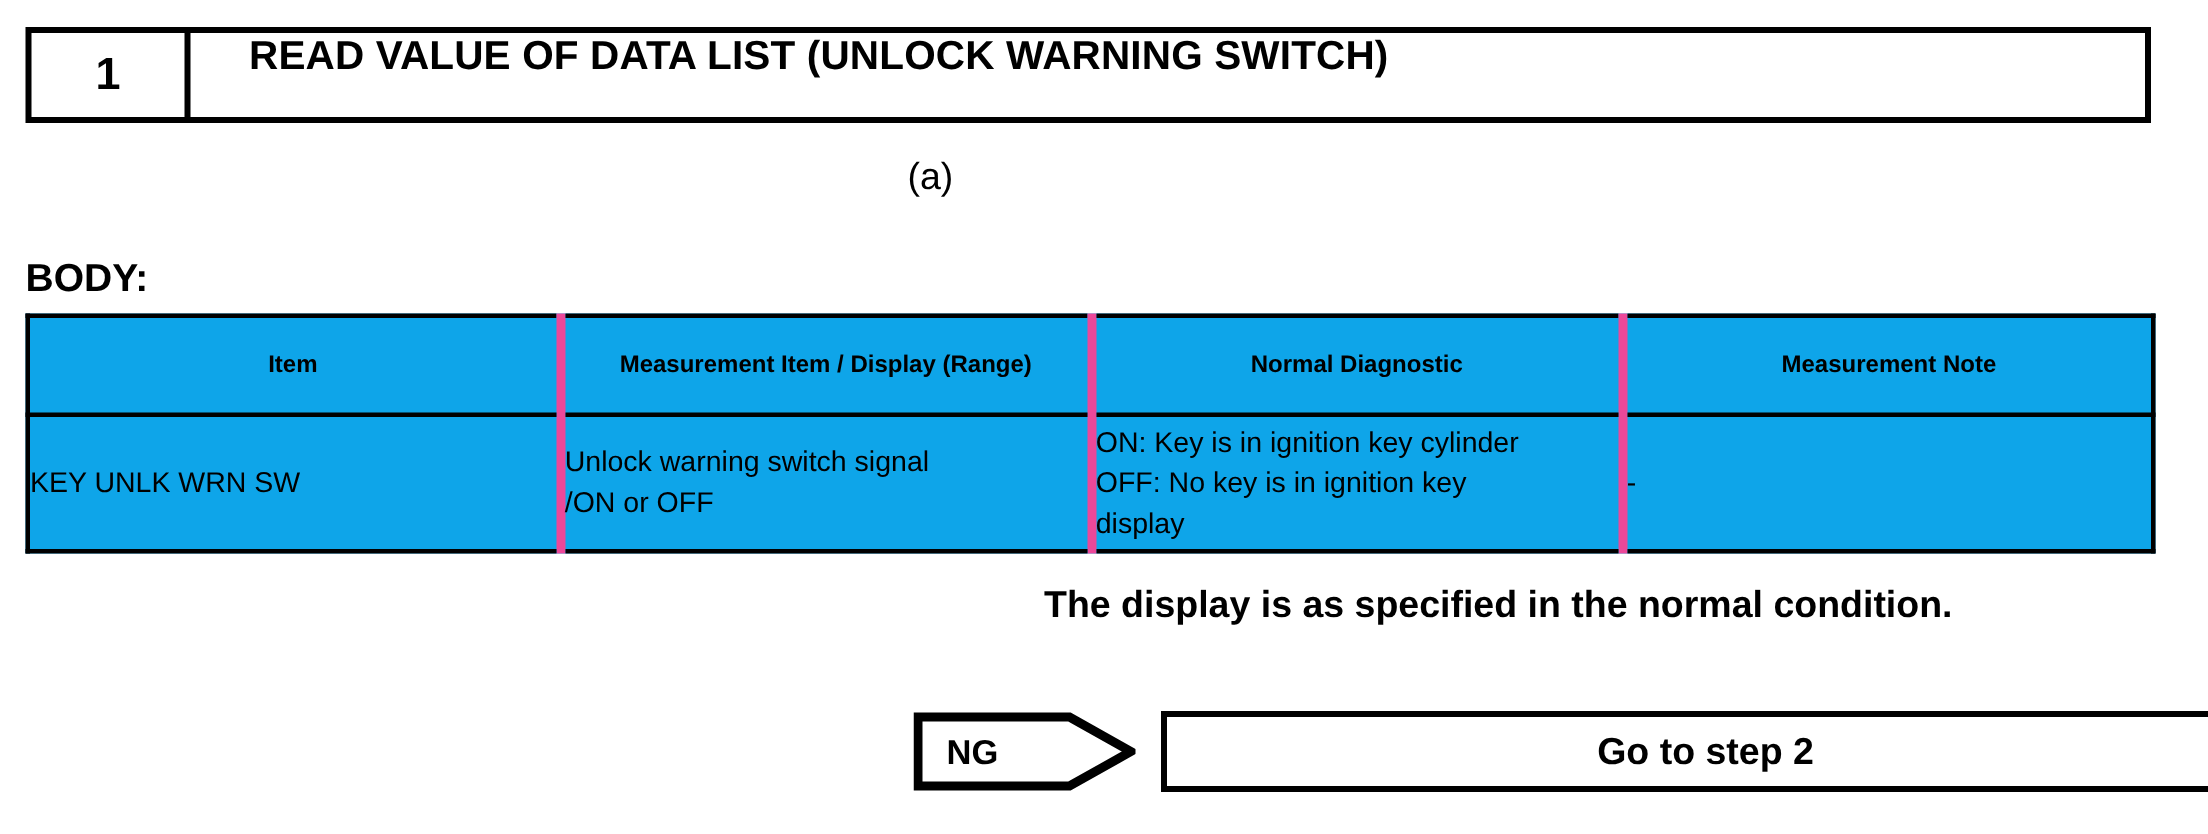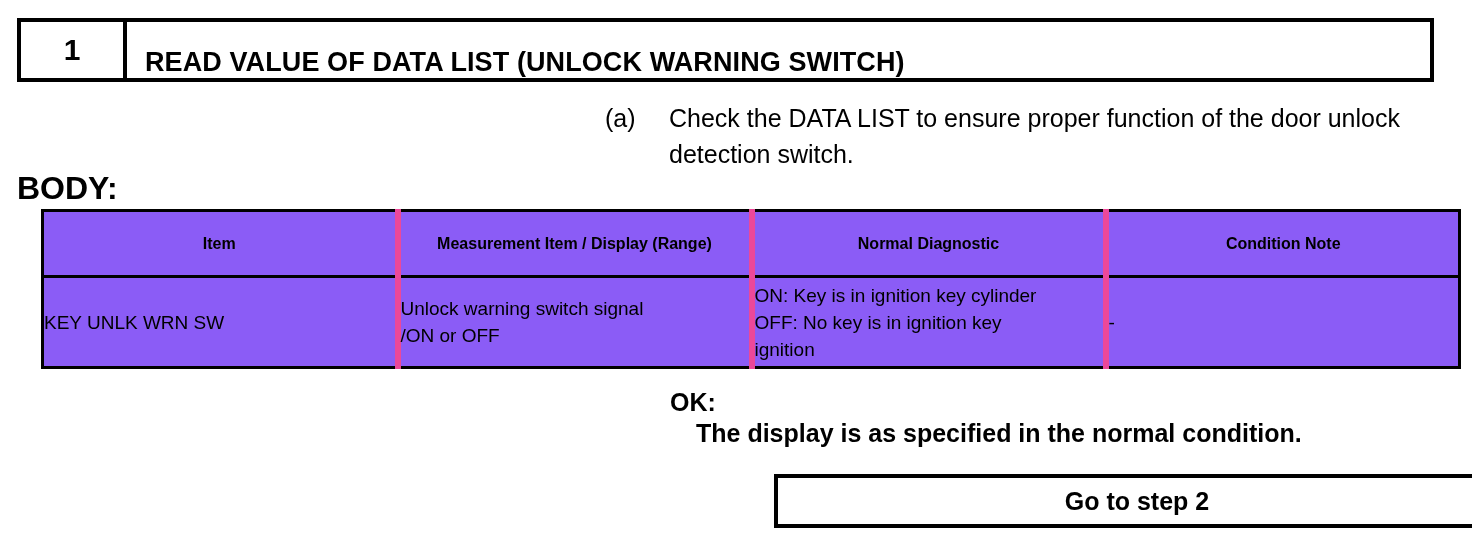--- a/index.html
+++ b/index.html
@@ -38,22 +38,23 @@
     justify-content: center;
   }
   .step-number {
     font-size: 30px;
     font-weight: bold;
     line-height: 1;
   }
   .step-title-cell {
     flex: 1;
     display: flex;
-    align-items: flex-end;
+    align-items: flex-start;
     padding-left: 18px;
+    margin-left: 21px;
   }
   .step-title {
     font-size: 27px;
     font-weight: bold;
     letter-spacing: 0.1px;
     white-space: nowrap;
   }
 
   
   .instruction {
@@ -74,38 +75,37 @@
     font-size: 25px;
     line-height: 36px;
     width: 745px;
   }
 
   
   .body-label {
     position: absolute;
     left: 17px;
     top: 172px;
-    font-size: 32px;
+    font-size: 26px;
     font-weight: bold;
     line-height: 1;
   }
 
   
   .data-table-wrap {
     position: absolute;
     left: 17px;
     top: 209px;
     width: 1417px;
   }
   table.data-table {
     width: 100%;
     border-collapse: collapse;
     table-layout: fixed;
-    background: #8b5cf6;
-    margin-left: 24px;
+    background: #0ea5e9;
   }
   table.data-table th,
   table.data-table td {
     border-left: 6px solid #ec4899;
     border-right: 1px solid #000;
     padding: 0;
     vertical-align: middle;
   }
   .data-table thead tr th {
     border-top: 3px solid #000;
@@ -215,21 +215,20 @@
   <div class="step-number-cell">
     <span class="step-number">1</span>
   </div>
   <div class="step-title-cell">
     <span class="step-title">READ VALUE OF DATA LIST (UNLOCK WARNING SWITCH)</span>
   </div>
 </div>
 
 <div class="instruction">
   <span class="instruction-marker">(a)</span>
-  <span class="instruction-text">Check the DATA LIST to ensure proper function of the door unlock detection switch.</span>
 </div>
 
 <div class="body-label">BODY:</div>
 
 <div class="data-table-wrap">
   <table class="data-table">
     <colgroup>
       <col class="col-item">
       <col class="col-measure">
       <col class="col-normal">
@@ -241,48 +240,53 @@
           <span>Item</span>
         </th>
         <th>
           <span class="line">Measurement Item /</span>
           <span class="line">Display (Range)</span>
         </th>
         <th>
           <span>Normal Diagnostic</span>
         </th>
         <th>
-          <span>Condition Note</span>
+          <span>Measurement Note</span>
         </th>
       </tr>
     </thead>
     <tbody>
       <tr>
         <td class="cell-center">
           <span>KEY UNLK WRN SW</span>
         </td>
         <td class="cell-left">
           <span class="line">Unlock warning switch signal</span>
           <span class="line">/ON or OFF</span>
         </td>
         <td class="cell-left">
           <span class="line">ON: Key is in ignition key cylinder</span>
           <span class="line">OFF: No key is in ignition key</span>
-          <span class="line">ignition</span>
+          <span class="line">display</span>
         </td>
         <td class="cell-center">
           <span>-</span>
         </td>
       </tr>
     </tbody>
   </table>
 </div>
 
 <div class="ok-block">
-  <div class="ok-label">OK:</div>
   <div class="ok-text">The display is as specified in the normal condition.</div>
 </div>
 
 <div class="ng-row">
+  <div class="ng-arrow">
+    <svg width="148" height="54" viewBox="0 0 148 54">
+      <polygon points="3,4 104,4 145,27 104,50 3,50" fill="#ffffff" stroke="#000000" stroke-width="6" stroke-linejoin="miter"></polygon>
+    </svg>
+    <div class="ng-arrow-label">NG</div>
+  </div>
   <div class="next-step-box">
     <span class="next-step-label">Go to step 2</span>
   </div>
 </div>
 
 </body></html>

